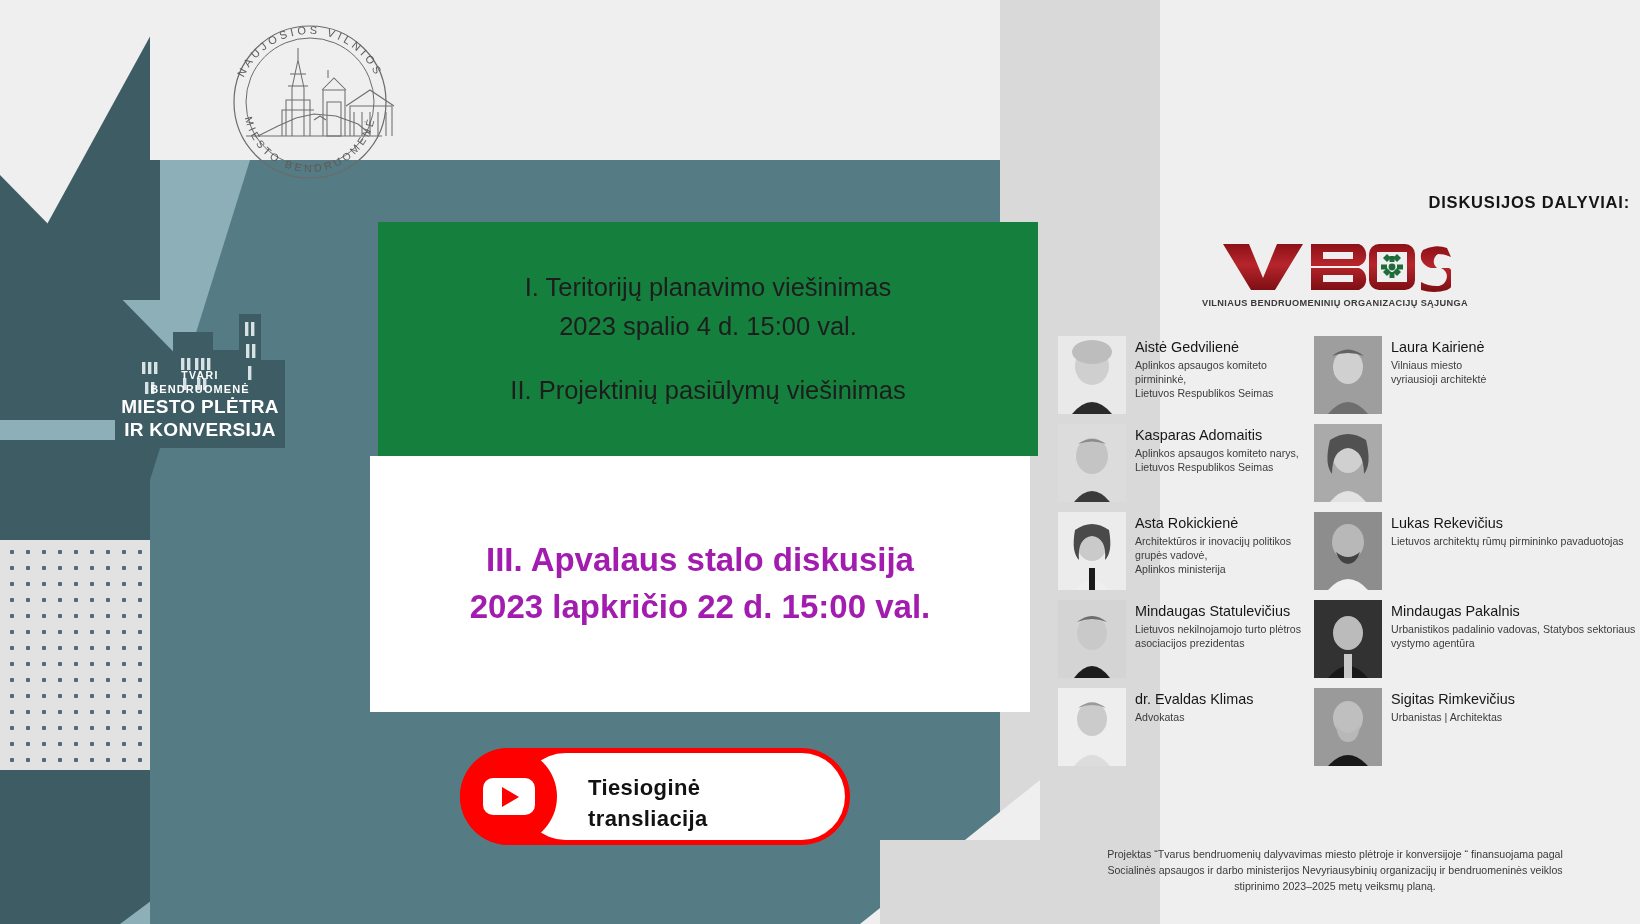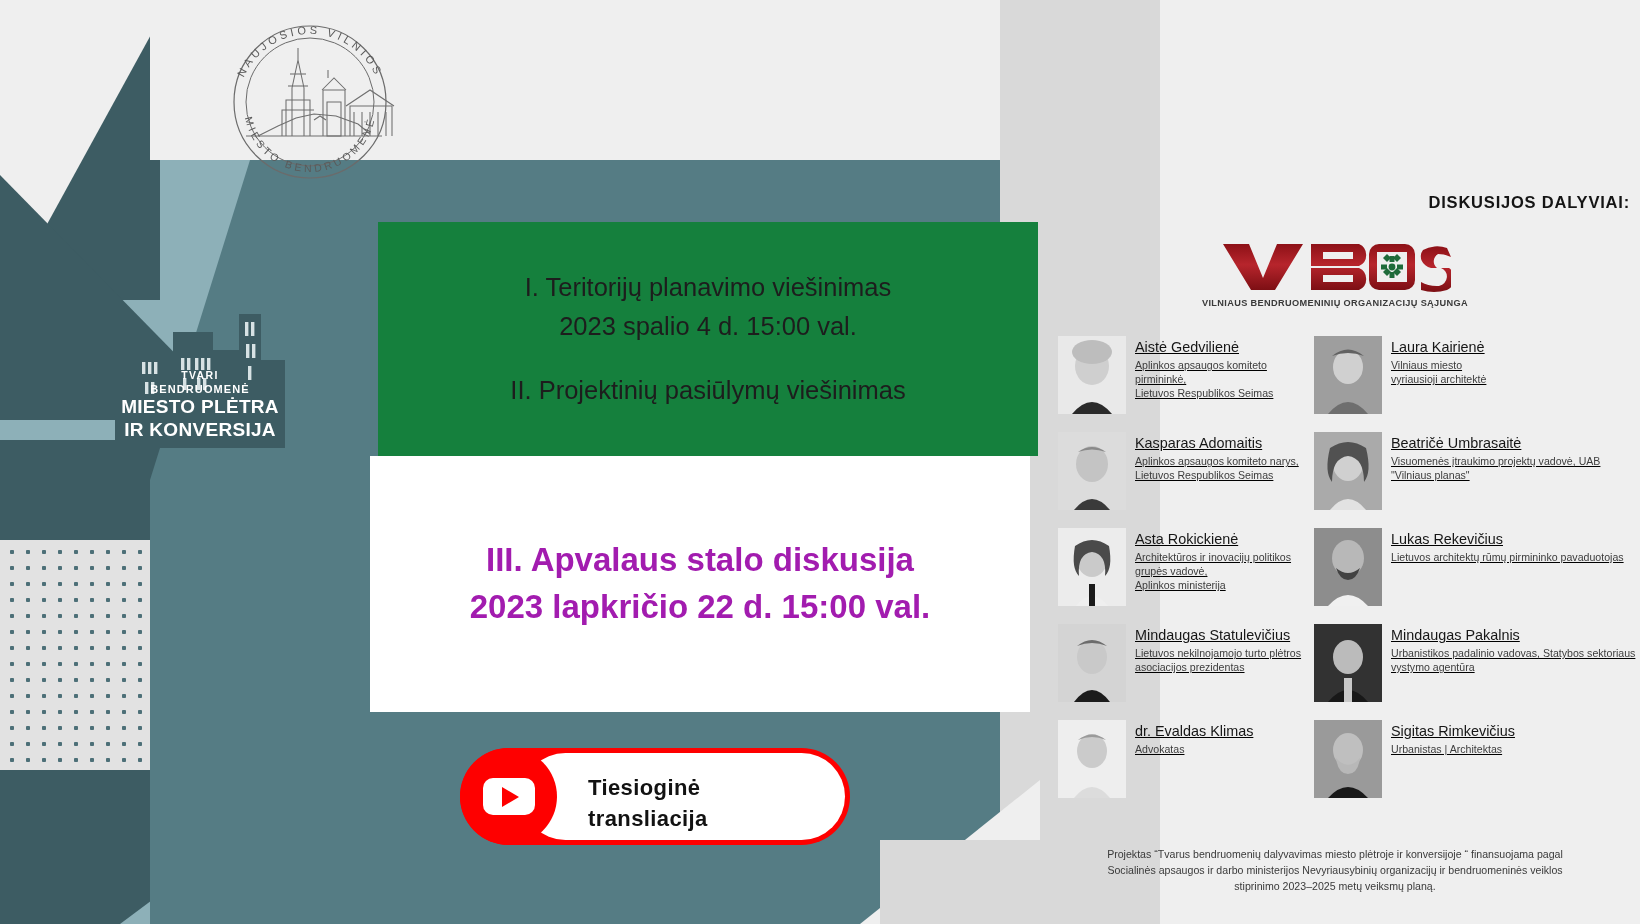--- a/index.html
+++ b/index.html
@@ -173,21 +173,21 @@
   }
   .vbos-mark{display:inline-block;height:52px;}
   .vbos-tag{
     margin-top:2px;color:#3a3a3a;font-size:9.2px;font-weight:700;letter-spacing:0.35px;
   }
 
   .people{
     position:absolute;left:1058px;top:336px;width:582px;
     display:flex;gap:8px;
   }
-  .col{width:248px;display:flex;flex-direction:column;gap:18px;text-decoration:underline;}
+  .col{width:248px;display:flex;flex-direction:column;gap:10px;}
   .col.right{width:326px;}
   .person{display:flex;gap:9px;align-items:flex-start;}
   .ph{
     width:68px;height:78px;flex:0 0 68px;
     background:#c8c8c8;position:relative;overflow:hidden;
     filter:grayscale(1);
   }
   .ph .face{position:absolute;inset:0;}
   .pinfo{padding-top:3px;}
   .pname{color:#161616;font-size:14.4px;line-height:1.12;white-space:nowrap;}
@@ -461,24 +461,20 @@
 
       <div class="person">
         <div class="ph">
           <svg class="face" viewBox="0 0 68 78">
               <rect width="68" height="78" fill="#b3a99c"></rect>
               <ellipse cx="34" cy="32" rx="15" ry="17" fill="#d8cfc5"></ellipse>
               <path d="M16 16 q18 -12 36 0 q6 24 -2 34 q0 -24 -16 -26 q-16 2 -16 26 q-8 -10 -2 -34" fill="#5e4f40"></path>
               <path d="M16 78 q18 -22 36 0 z" fill="#e6e2dc"></path>
             </svg>
         </div>
-        <div class="pinfo">
-          <div class="pname">Beatričė Umbrasaitė</div>
-          <div class="prole" style="white-space:pre-line">Visuomenės įtraukimo projektų vadovė, UAB "Vilniaus planas"</div>
-        </div>
       </div>
 
       <div class="person">
         <div class="ph">
           <svg class="face" viewBox="0 0 68 78">
               <rect width="68" height="78" fill="#8d8d8d"></rect>
               <ellipse cx="34" cy="30" rx="16" ry="18" fill="#c6b5a6"></ellipse>
               <path d="M22 40 q12 10 24 0 q-4 12 -12 12 q-8 0 -12 -12" fill="#4c4038"></path>
               <path d="M14 78 q20 -22 40 0 z" fill="#f0f0f0"></path>
             </svg>

